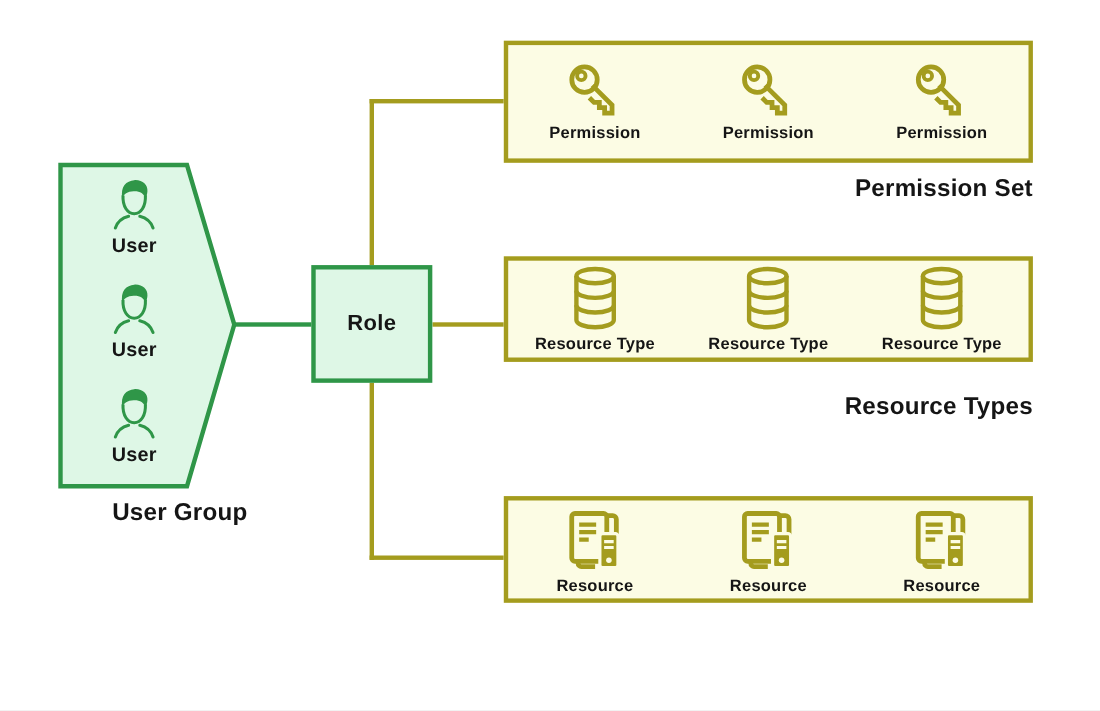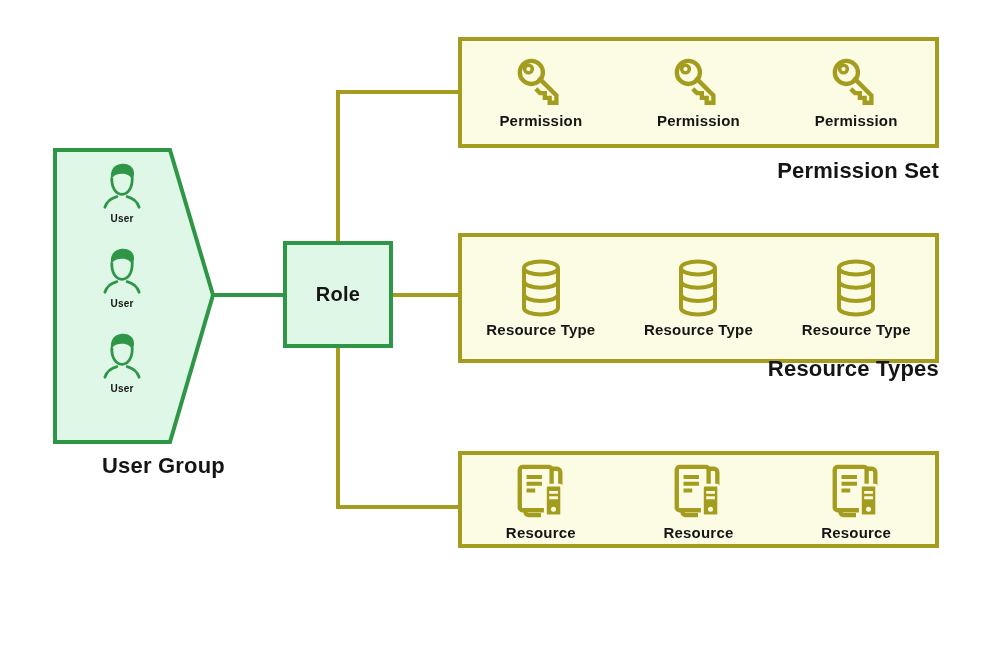--- a/index.html
+++ b/index.html
@@ -18,21 +18,21 @@
     overflow:hidden;margin:0 auto;
   }
   .abs{position:absolute;}
   
   .line{position:absolute;background:var(--olive-border);}
   .line.green{background:var(--green-border);}
   
   #ug-shape{left:51px;top:146px;}
   #ug-items{left:72px;top:161px;width:100px;display:flex;flex-direction:column;align-items:center;gap:22px;}
   .ug-item{display:flex;flex-direction:column;align-items:center;}
-  .ug-item .lbl{font-size:10px;font-weight:700;margin-top:2px;letter-spacing:.2px;}
+  .ug-item .lbl{font-size:18px;font-weight:700;margin-top:2px;letter-spacing:.2px;}
   .big-title{font-size:22px;font-weight:700;text-align:right;letter-spacing:.2px;}
   #ug-title{left:40px;top:453px;width:185px;}
   
   #role-box{
     left:283px;top:241px;width:110px;height:107px;
     background:var(--green-fill);border:4px solid var(--green-border);
     display:flex;align-items:center;justify-content:center;
     font-size:20px;font-weight:600;letter-spacing:.3px;
   }
   
@@ -139,21 +139,21 @@
     </div>
     <div class="group-item">
       <svg class="icon" width="52" height="52">
           <use href="#sym-key"></use>
         </svg>
       <span class="lbl">Permission</span>
     </div>
   </div>
   <div class="group-title big-title abs" style="top:158px;">Permission Set</div>
 
-  <div class="group-box abs" style="top:233px;height:130px;">
+  <div class="group-box abs" style="top:233px;height:96px;">
     <div class="group-item">
       <svg class="icon" width="48" height="60">
           <use href="#sym-database"></use>
         </svg>
       <span class="lbl">Resource Type</span>
     </div>
     <div class="group-item">
       <svg class="icon" width="48" height="60">
           <use href="#sym-database"></use>
         </svg>

